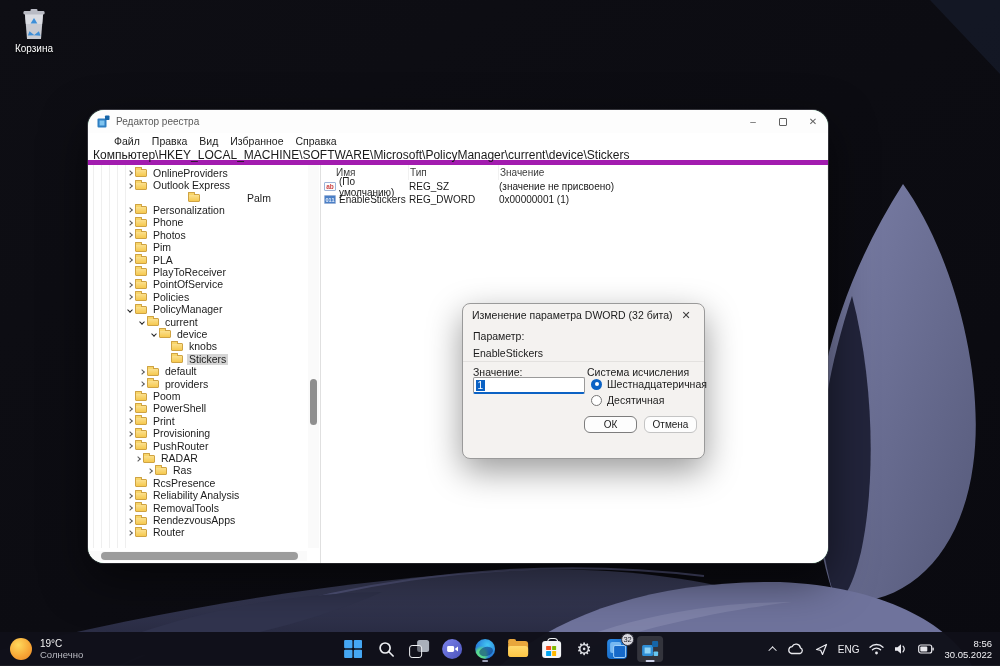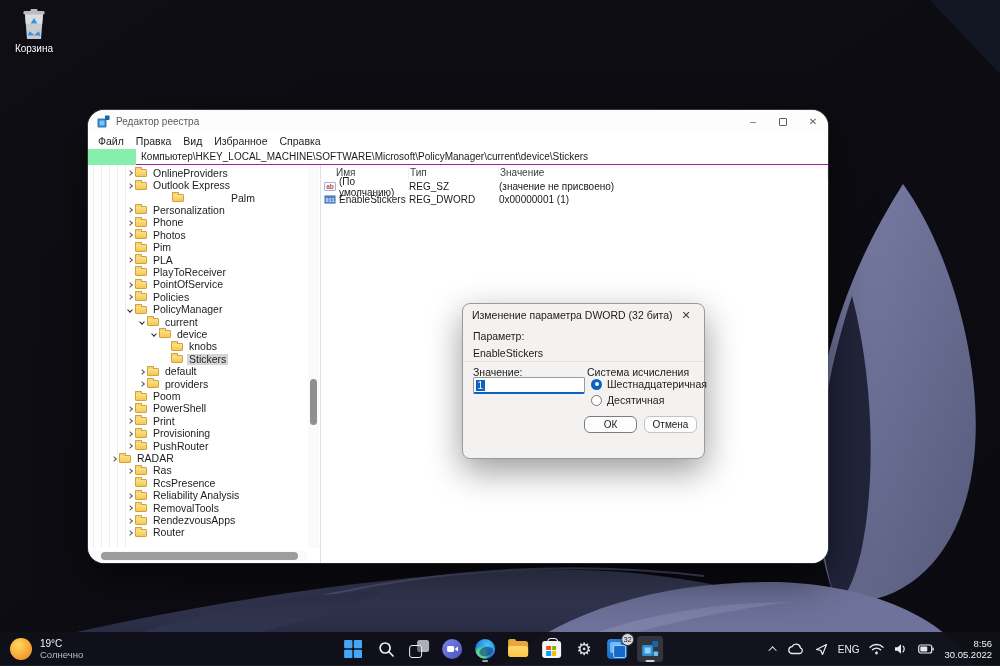--- a/index.html
+++ b/index.html
@@ -15,24 +15,24 @@
 
   
   .reg-window { position:absolute; left:88px; top:110px; width:740px; height:453px;
     background:#86efac; border-radius:16px; overflow:hidden;
     box-shadow:0 16px 45px rgba(0,0,0,.55), 0 0 0 1px rgba(120,120,130,.45); }
   .titlebar { height:23px; display:flex; align-items:center; padding:0 0 0 9px; background:#fdfdfd; }
   .titlebar .app-title { font-size:10px; color:#5a5a5a; margin-left:6px; }
   .win-controls { margin-left:auto; display:flex; height:100%; }
   .win-btn { width:30px; height:100%; display:flex; align-items:center; justify-content:center; color:#5f5f5f; font-size:10px; }
   .maxi-glyph { width:8px; height:8px; border:1px solid #5f5f5f; border-radius:1px; }
-  .menubar { height:16px; display:flex; align-items:center; padding-left:4px; background:#fff; }
+  .menubar { height:16px; display:flex; align-items:center; padding-left:20px; background:#fff; }
   .menu-item { font-size:10.5px; color:#1c1c1c; padding:0 6px; }
-  .addressbar { height:16px; display:flex; align-items:center; padding-left:5px; font-size:10px; color:#1a1a1a;
-    border-bottom:1px solid #a21caf; background:#fff;margin-left:48px; }
+  .addressbar { height:16px; display:flex; align-items:center; padding-left:5px; font-size:12px; color:#1a1a1a;
+    border-bottom:5px solid #a21caf; background:#fff; }
 
   .win-body { position:absolute; top:55px; left:0; right:0; bottom:0; display:flex; }
 
   
   .tree-panel { width:233px; position:relative; border-right:1px solid #e0e0e0; overflow:hidden; background:#fff; }
   .guide { position:absolute; top:0; bottom:15px; width:0; border-left:1px solid #efefef; }
   .tree-rows { position:absolute; top:2px; left:0; right:13px; bottom:15px; overflow:hidden; }
   .tree-row { height:12.42px; display:flex; align-items:center; font-size:10.5px; color:#1c1c1c; white-space:nowrap; }
   .chev-box { width:11px; display:flex; align-items:center; justify-content:center; flex:none; }
   .chev { width:4px; height:4px; border-right:1.3px solid #5a5a5a; border-bottom:1.3px solid #5a5a5a; }
@@ -222,21 +222,21 @@
               <span class="folder"></span>
               <span class="tree-label">OnlineProviders</span>
             </div>
             <div class="tree-row" style="padding-left: 36px;">
               <span class="chev-box">
                 <span class="chev collapsed"></span>
               </span>
               <span class="folder"></span>
               <span class="tree-label">Outlook Express</span>
             </div>
-            <div class="tree-row" style="padding-left: 32px; gap: 41px;">
+            <div class="tree-row" style="padding-left: 48px; gap: 41px;">
               <span class="chev-box"></span>
               <span class="folder"></span>
               <span class="tree-label">Palm</span>
             </div>
             <div class="tree-row" style="padding-left: 36px;">
               <span class="chev-box">
                 <span class="chev collapsed"></span>
               </span>
               <span class="folder"></span>
               <span class="tree-label">Personalization</span>
@@ -357,28 +357,28 @@
               <span class="folder"></span>
               <span class="tree-label">Provisioning</span>
             </div>
             <div class="tree-row" style="padding-left: 36px;">
               <span class="chev-box">
                 <span class="chev collapsed"></span>
               </span>
               <span class="folder"></span>
               <span class="tree-label">PushRouter</span>
             </div>
-            <div class="tree-row" style="padding-left: 20px;">
+            <div class="tree-row" style="padding-left: 44px;">
               <span class="chev-box">
                 <span class="chev collapsed"></span>
               </span>
               <span class="folder"></span>
               <span class="tree-label">RADAR</span>
             </div>
-            <div class="tree-row" style="padding-left: 36px;">
+            <div class="tree-row" style="padding-left: 56px;">
               <span class="chev-box">
                 <span class="chev collapsed"></span>
               </span>
               <span class="folder"></span>
               <span class="tree-label">Ras</span>
             </div>
             <div class="tree-row" style="padding-left: 36px;">
               <span class="chev-box"></span>
               <span class="folder"></span>
               <span class="tree-label">RcsPresence</span>

